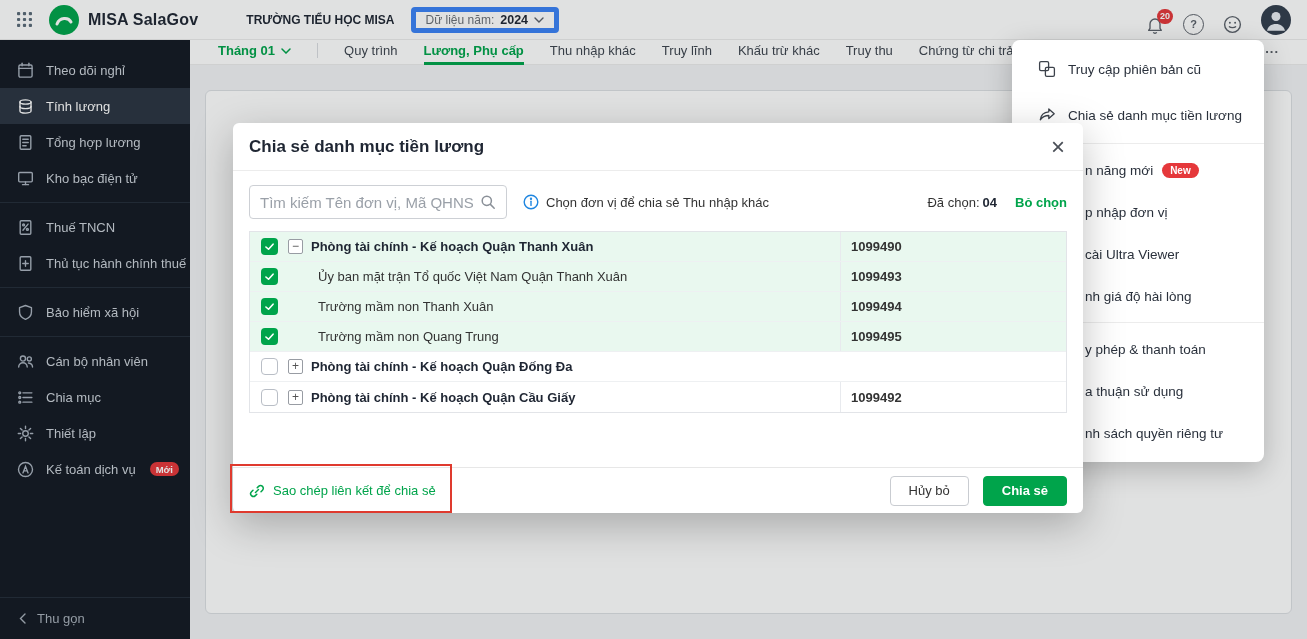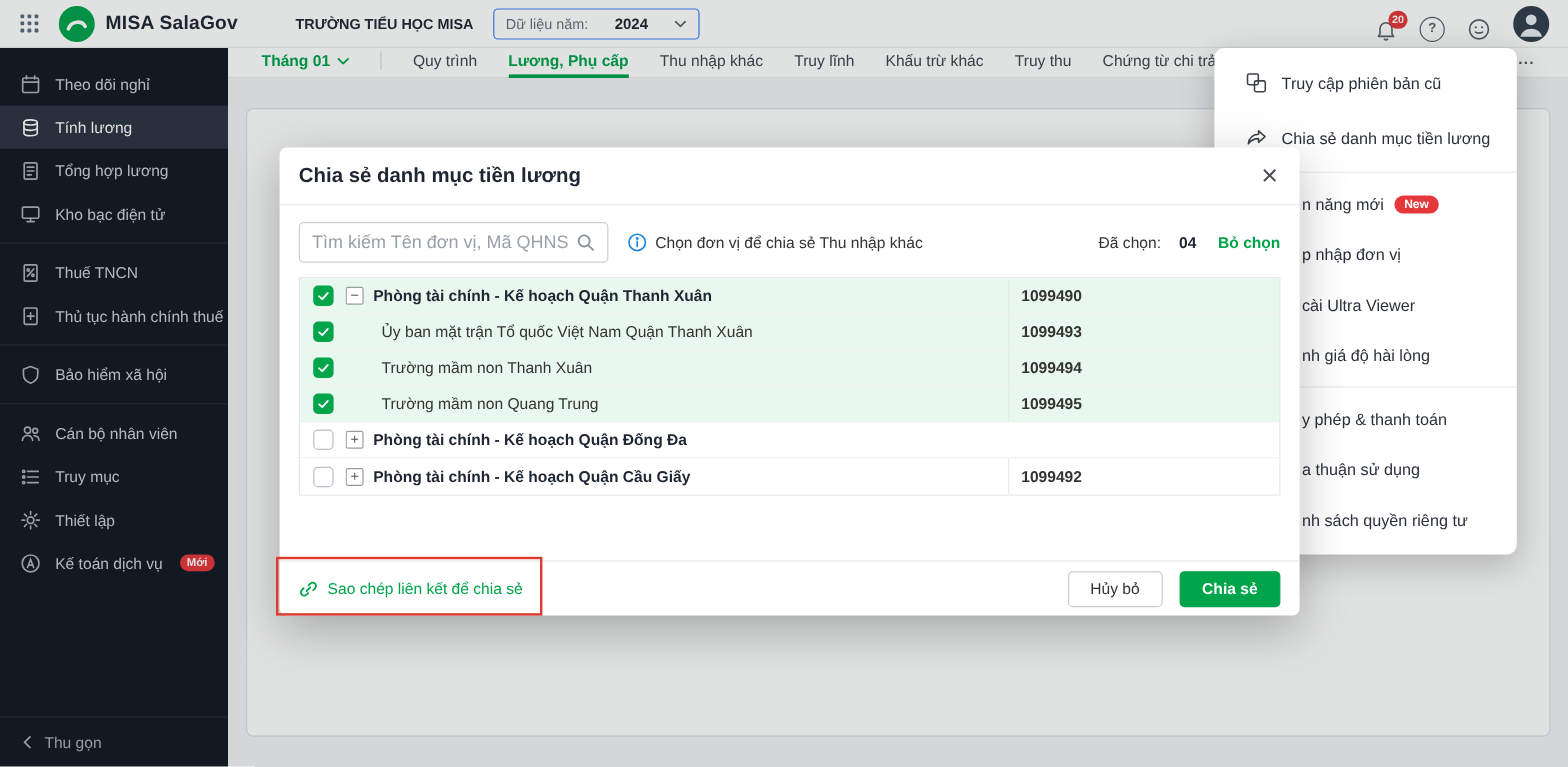--- a/index.html
+++ b/index.html
@@ -7,22 +7,22 @@
   html,body { width:1307px; height:639px; }
   .app { position:relative; width:1307px; height:639px; background:#f2f3f5; overflow:hidden; }
 
   
   .topbar { position:absolute; top:0; left:0; right:0; height:40px; background:#fff; border-bottom:1px solid #ececec;
             display:flex; align-items:center; padding:0 16px; z-index:10; }
   .grid-ico { margin-right:16px; display:flex; cursor:pointer; }
   .logo { width:30px; height:30px; border-radius:50%; background:#00a44b; margin-right:9px; flex:none; display:flex; align-items:center; justify-content:center; }
   .brand { font-size:16px; font-weight:bold; color:#1f2633; letter-spacing:.2px; }
   .orgname { margin-left:48px; font-size:12px; font-weight:bold; color:#1f2633; }
-  .yearpill { margin-left:16px; height:26px; border:1px solid #3b82f6; border-radius:4px; background:#fff;
-              display:flex; align-items:center; gap:22px; padding:0 10px; cursor:pointer; }
+  .yearpill { margin-left:16px; height:26px; border:5px solid #3b82f6; border-radius:4px; background:#fff;
+              display:flex; align-items:center; gap:6px; padding:0 10px; cursor:pointer; }
   .yearpill .yl { font-size:12px; color:#6b7077; }
   .yearpill .yv { font-size:12.5px; font-weight:bold; color:#1f2633; }
   .top-right { margin-left:auto; display:flex; align-items:flex-end; gap:18px; }
   .bell-wrap { position:relative; display:flex; cursor:pointer; }
   .bell-badge { position:absolute; top:-6px; right:-8px; min-width:16px; height:15px; border-radius:8px; background:#e5383b;
                 color:#fff; font-size:9px; font-weight:bold; display:flex; align-items:center; justify-content:center; padding:0 3px; }
   .hicon { width:21px; height:21px; border:1.5px solid #5b616a; border-radius:50%; color:#5b616a;
            display:flex; align-items:center; justify-content:center; font-size:11px; font-weight:bold; cursor:pointer; }
   .hicon i { font-style:normal; }
   .avatar { width:30px; height:30px; border-radius:50%; background:#333e4e; overflow:hidden; display:flex; align-items:flex-end; justify-content:center; cursor:pointer; }
@@ -69,21 +69,21 @@
   .modal-head { height:48px; display:flex; align-items:center; padding:0 16px; border-bottom:1px solid #ececec; }
   .modal-title { font-size:17px; font-weight:bold; color:#1f2633; flex:1; }
   .modal-close { background:none; border:0; font-size:24px; color:#4a4f57; cursor:pointer; line-height:1; padding:0 2px; }
 
   .modal-toolbar { display:flex; align-items:center; margin:14px 16px 12px; }
   .searchbox { width:258px; height:34px; border:1px solid #cdd0d5; border-radius:4px; display:flex; align-items:center; padding:0 10px; background:#fff; }
   .searchbox input { border:0; outline:0; flex:1; font-size:15px; color:#333; background:transparent; }
   .searchbox input::placeholder { color:#9aa0a8; }
   .info { display:flex; align-items:center; gap:7px; margin-left:16px; font-size:13px; color:#333; }
   .sel { margin-left:auto; font-size:13px; color:#333; }
-  .sel b { margin-left:15px; color:#1f2633; }
+  .sel b { margin-left:3px; color:#1f2633; }
   .deselect { color:#00a44b; margin-left:18px; font-size:13px; font-weight:bold; cursor:pointer; }
 
   .utable { margin:0 16px; border:1px solid #e2e4e8; }
   .t-head { display:flex; align-items:stretch; background:#f5f6f8; border-bottom:1px solid #e2e4e8; height:32px;
             font-weight:bold; font-size:13px; color:#1f2633; }
   .t-row { display:flex; align-items:stretch; height:30px; border-bottom:1px solid #eef0f2; font-size:13px; color:#333; background:#fff; }
   .t-row:last-child { border-bottom:0; }
   .t-row.selected { background:#e9f8ef; }
   .c-check { width:38px; display:flex; align-items:center; justify-content:center; flex:none; }
   .c-name { flex:1; display:flex; align-items:center; gap:8px; padding-right:8px; overflow:hidden; }
@@ -261,21 +261,21 @@
       <span class="nav-ico">
           <svg width="17" height="17" viewBox="0 0 16 16" fill="none" stroke="currentColor" stroke-width="1.3" stroke-linecap="round">
             <line x1="5.6" y1="3.6" x2="14" y2="3.6"></line>
             <line x1="5.6" y1="8" x2="14" y2="8"></line>
             <line x1="5.6" y1="12.4" x2="14" y2="12.4"></line>
             <circle cx="2.6" cy="3.6" r="0.9"></circle>
             <circle cx="2.6" cy="8" r="0.9"></circle>
             <circle cx="2.6" cy="12.4" r="0.9"></circle>
           </svg>
         </span>
-      <span>Truy mục</span>
+      <span>Chia mục</span>
     </div>
     <div class="nav-item">
       <span class="nav-ico">
           <svg width="17" height="17" viewBox="0 0 16 16" fill="none" stroke="currentColor" stroke-width="1.3" stroke-linecap="round">
             <circle cx="8" cy="8" r="2.6"></circle>
             <path d="M8 1.2v2.2M8 12.6v2.2M1.2 8h2.2M12.6 8h2.2M3.2 3.2l1.6 1.6M11.2 11.2l1.6 1.6M12.8 3.2l-1.6 1.6M4.8 11.2l-1.6 1.6"></path>
           </svg>
         </span>
       <span>Thiết lập</span>
     </div>

